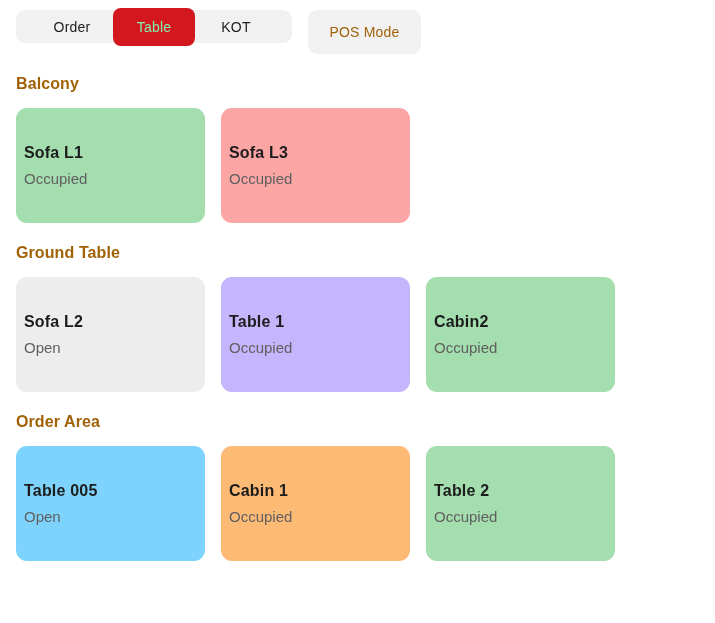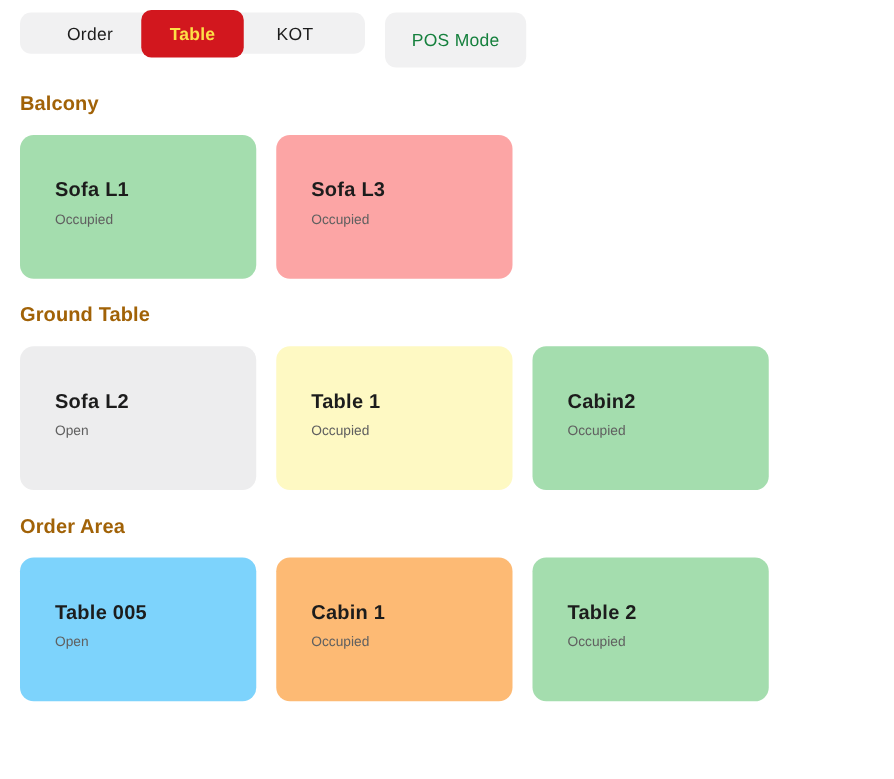--- a/index.html
+++ b/index.html
@@ -20,47 +20,47 @@
   }
   .seg-tab {
     width: 82px; height: 38px; border: none; background: transparent;
     border-radius: 8px; cursor: pointer;
     font-family: "Liberation Sans", sans-serif;
     font-size: 14px; font-weight: 500; color: #1c1c1c;
     letter-spacing: 0.2px;
   }
   .seg-tab.active {
     background: var(--active-red, #d2171e);
-    color: #fde047; font-weight: 700;
+    color: #86efac; font-weight: 400;
   }
   .pos-btn {
     width: 113px; height: 44px; border: none;
     background: var(--toolbar-bg, #f1f1f2);
     border-radius: 9px; cursor: pointer;
     font-family: "Liberation Sans", sans-serif;
-    font-size: 14px; font-weight: 500; color: #15803d;
+    font-size: 14px; font-weight: 500; color: #a16207;
     letter-spacing: 0.2px;
   }
 
   
   .section-title {
     font-size: 16px; font-weight: 700; color: #a16207;
     letter-spacing: 0.1px;
     margin: 21px 0 15px;
   }
   .cards { display: flex; gap: 16px; }
   .card {
     width: 189px; height: 115px; border-radius: 11px;
-    padding: 36px 28px 0; cursor: pointer;
+    padding: 36px 8px 0; cursor: pointer;
   }
   .card-title {
     font-size: 16px; font-weight: 700; color: #1c1c1c;
     letter-spacing: 0.2px; margin-bottom: 8px;
   }
-  .card-status { font-size: 11px; font-weight: 400; color: #606060; }
+  .card-status { font-size: 15px; font-weight: 400; color: #606060; }
 </style>
 </head>
 <body>
 
 <div class="page">
 
   <div class="toolbar">
     <div class="segmented">
       <button class="seg-tab">Order</button>
       <button class="seg-tab active">Table</button>
@@ -86,21 +86,21 @@
   </section>
 
   <section class="section">
     <h2 class="section-title">Ground Table</h2>
     <div class="cards">
   <div class="card" style="background: rgb(237, 237, 238);">
     <div class="card-title">Sofa L2</div>
     <div class="card-status" style="color: rgb(96, 96, 96);">Open</div>
   </div>
 
-  <div class="card" style="background: #fef9c3;">
+  <div class="card" style="background: #c4b5fd;">
     <div class="card-title">Table 1</div>
     <div class="card-status" style="color: rgb(96, 96, 96);">Occupied</div>
   </div>
 
   <div class="card" style="background: rgb(164, 221, 174);">
     <div class="card-title">Cabin2</div>
     <div class="card-status" style="color: rgb(96, 96, 96);">Occupied</div>
   </div>
 </div>
   </section>

